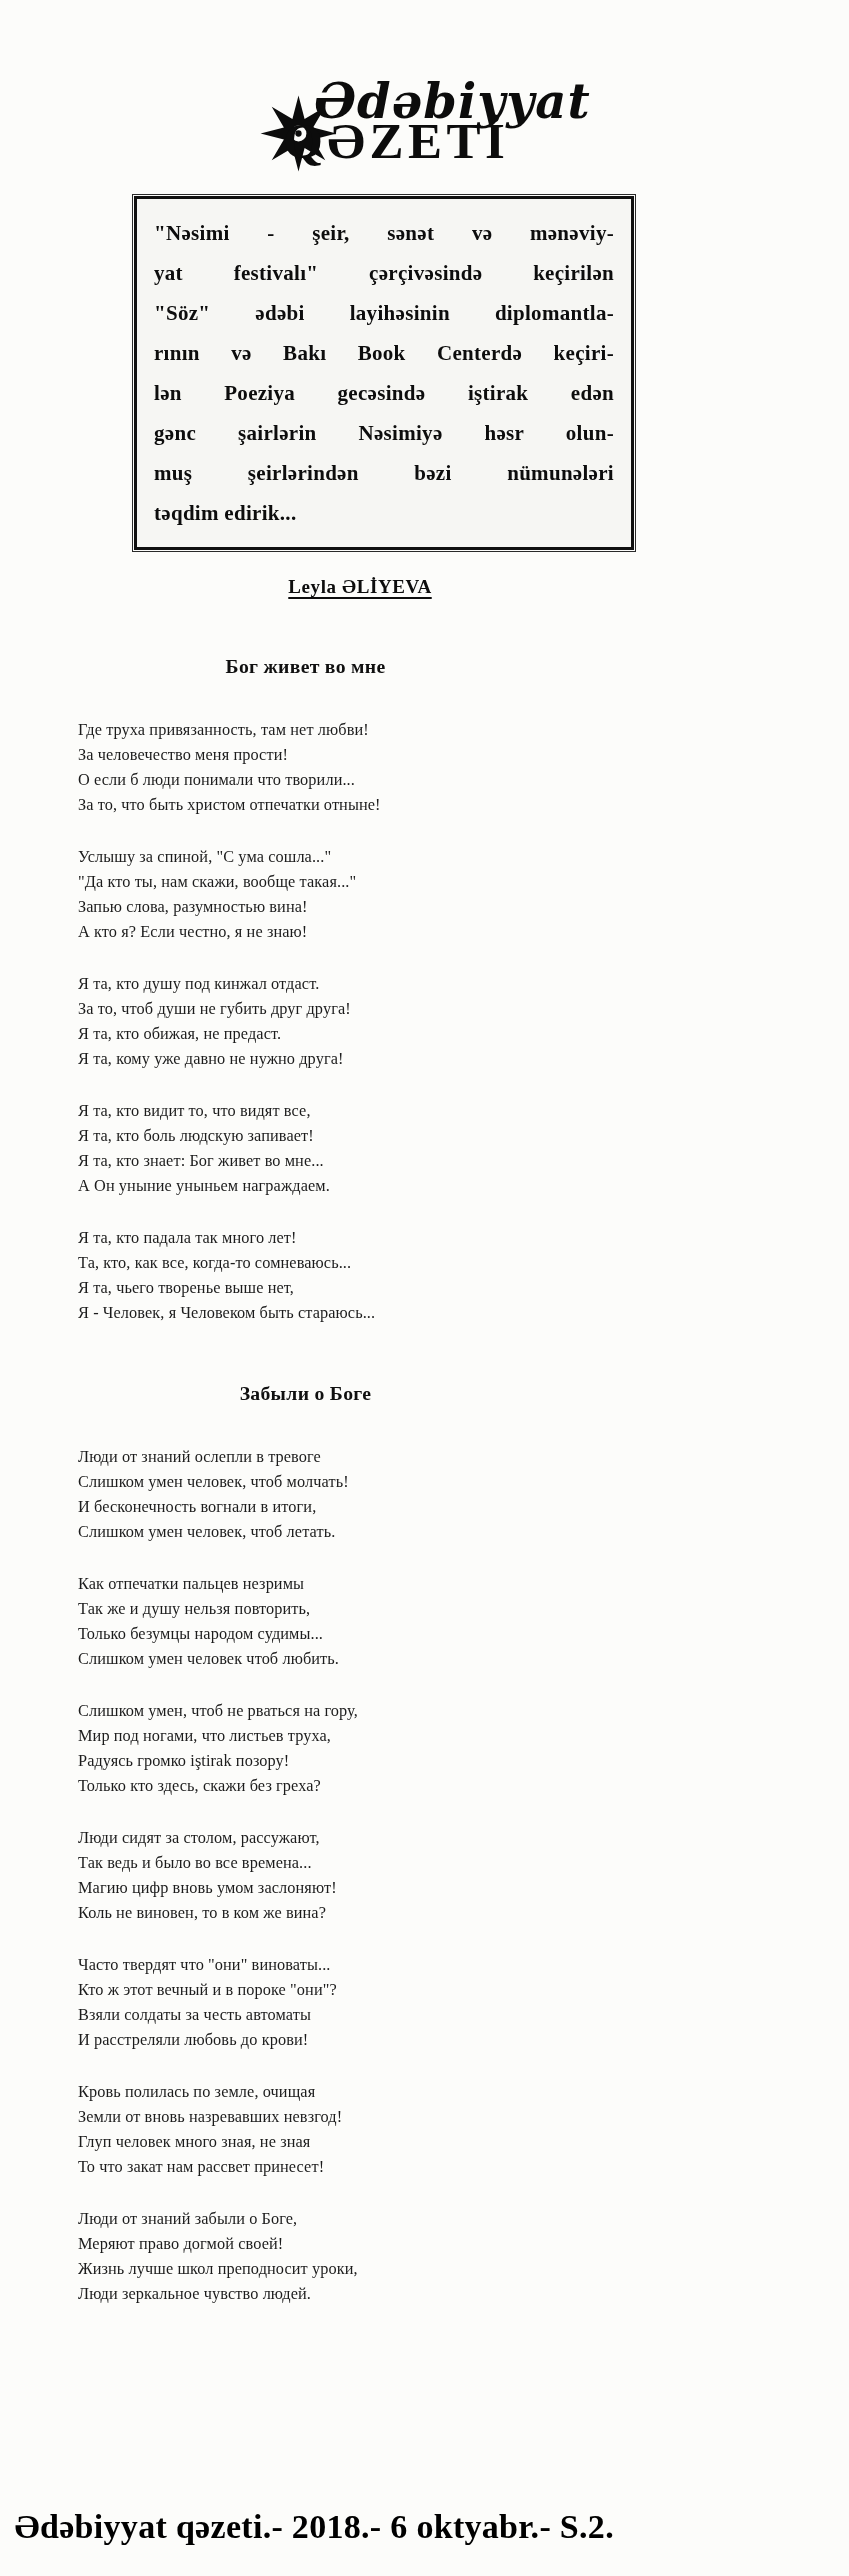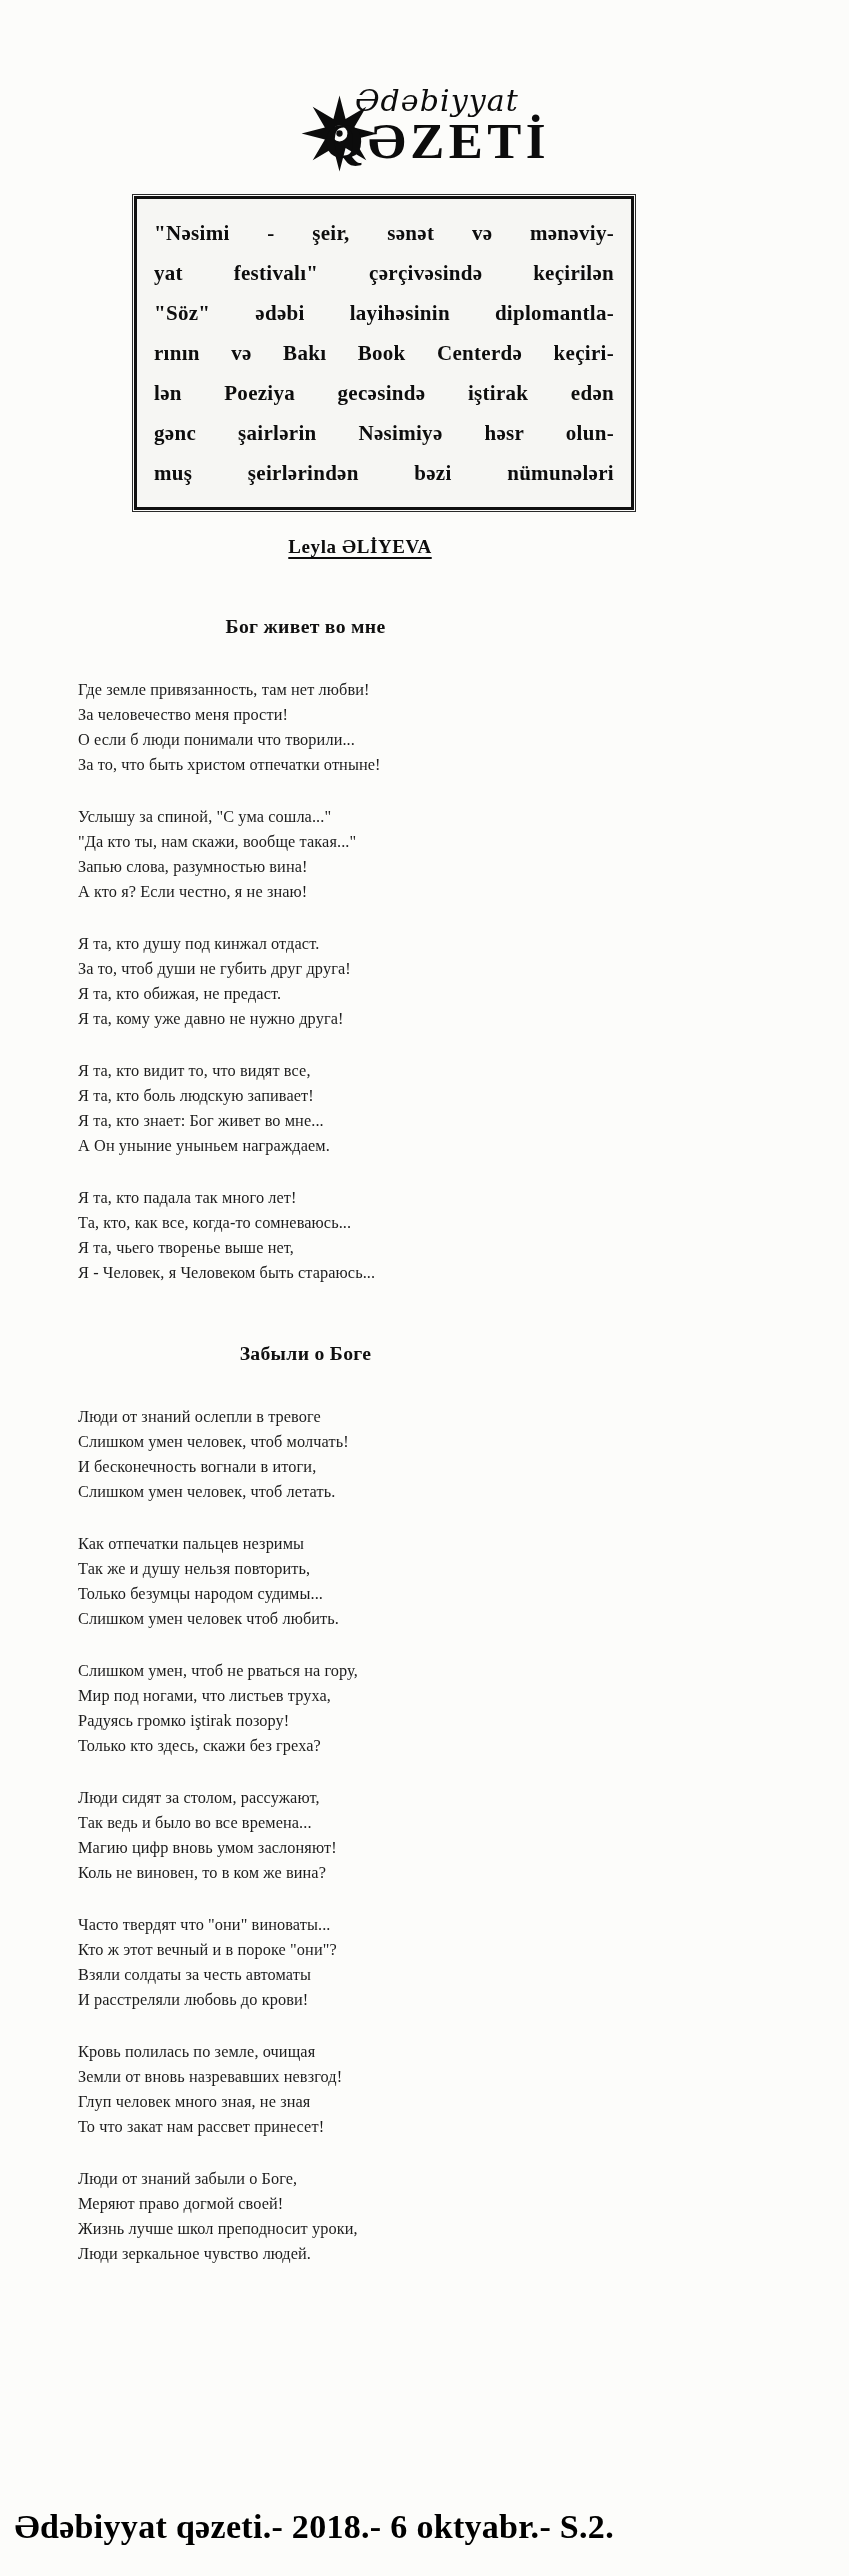--- a/index.html
+++ b/index.html
@@ -29,22 +29,22 @@
     left: 0;
     top: 14.6px;
     width: 79px;
     height: 79px;
     z-index: 0;
   }
   .logo-text { position: relative; z-index: 1; }
   .logo-line1 {
     font-family: "DejaVu Serif", serif;
     font-style: italic;
-    font-weight: normal;
-    font-size: 30px;
+    font-weight: bold;
+    font-size: 48px;
     line-height: 44px;
     letter-spacing: 1.1px;
     color: #0c0c0c;
   }
   .logo-line2 {
     font-family: "Liberation Serif", serif;
     font-weight: bold;
     font-size: 51px;
     line-height: 43px;
     letter-spacing: 4.5px;
@@ -144,29 +144,30 @@
   </div>
 
   <div class="intro-box">
       <div class="intro-line">"Nəsimi - şeir, sənət və mənəviy-</div>
       <div class="intro-line">yat festivalı" çərçivəsində keçirilən</div>
       <div class="intro-line">"Söz" ədəbi layihəsinin diplomantla-</div>
       <div class="intro-line">rının və Bakı Book Centerdə keçiri-</div>
       <div class="intro-line">lən Poeziya gecəsində iştirak edən</div>
       <div class="intro-line">gənc şairlərin Nəsimiyə həsr olun-</div>
       <div class="intro-line">muş şeirlərindən bəzi nümunələri</div>
+      <div class="intro-line last">təqdim edirik...</div>
     </div>
 
   <div class="author">Leyla ƏLİYEVA</div>
 
   <div class="poems">
       <section class="poem">
         <h2 class="poem-title">Бог живет во мне</h2>
         <p class="stanza">
-          <span class="poem-line">Где земле привязанность, там нет любви!</span>
+          <span class="poem-line">Где труха привязанность, там нет любви!</span>
           <span class="poem-line">За человечество меня прости!</span>
           <span class="poem-line">О если б люди понимали что творили...</span>
           <span class="poem-line">За то, что быть христом отпечатки отныне!</span>
         </p>
         <p class="stanza">
           <span class="poem-line">Услышу за спиной, "С ума сошла..."</span>
           <span class="poem-line">"Да кто ты, нам скажи, вообще такая..."</span>
           <span class="poem-line">Запью слова, разумностью вина!</span>
           <span class="poem-line">А кто я? Если честно, я не знаю!</span>
         </p>

